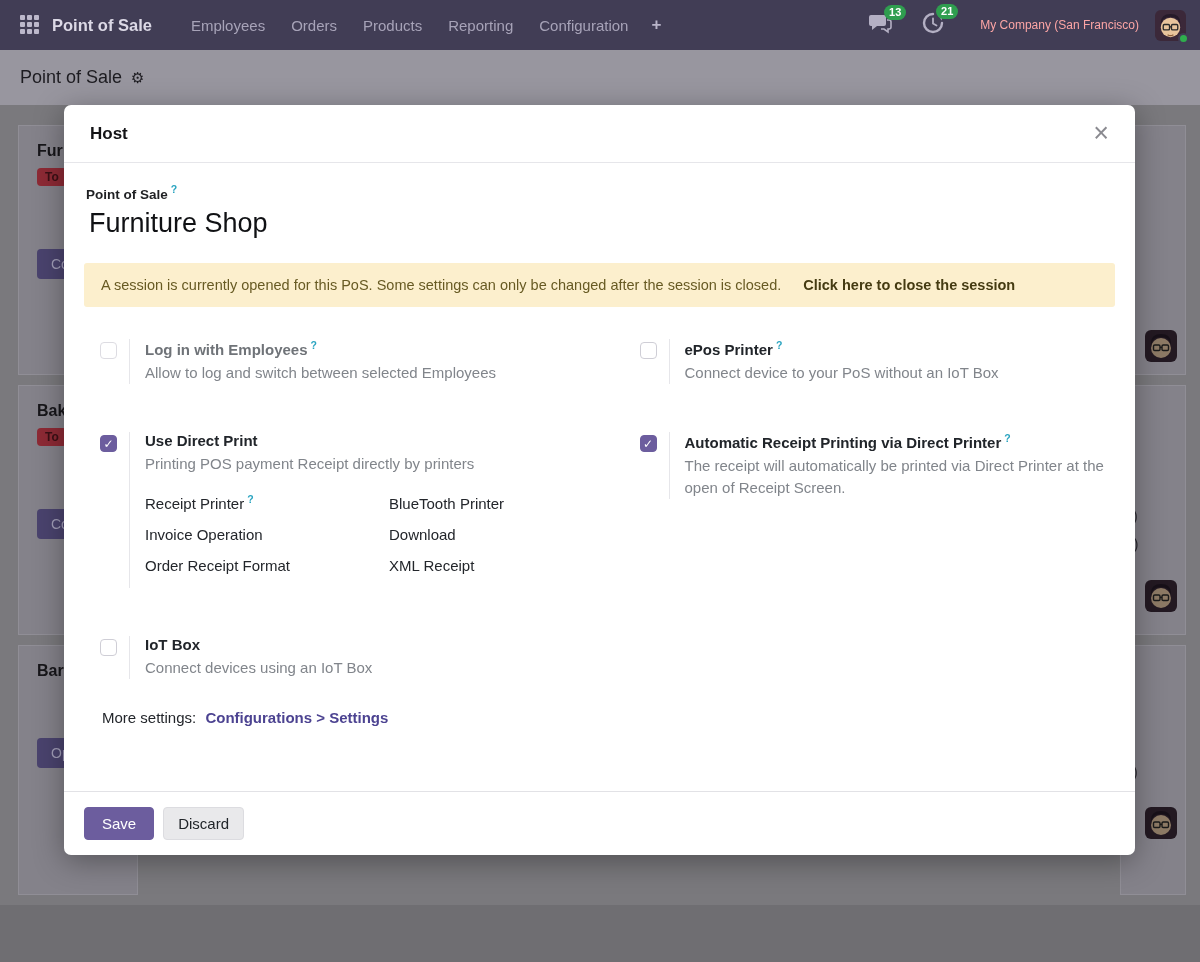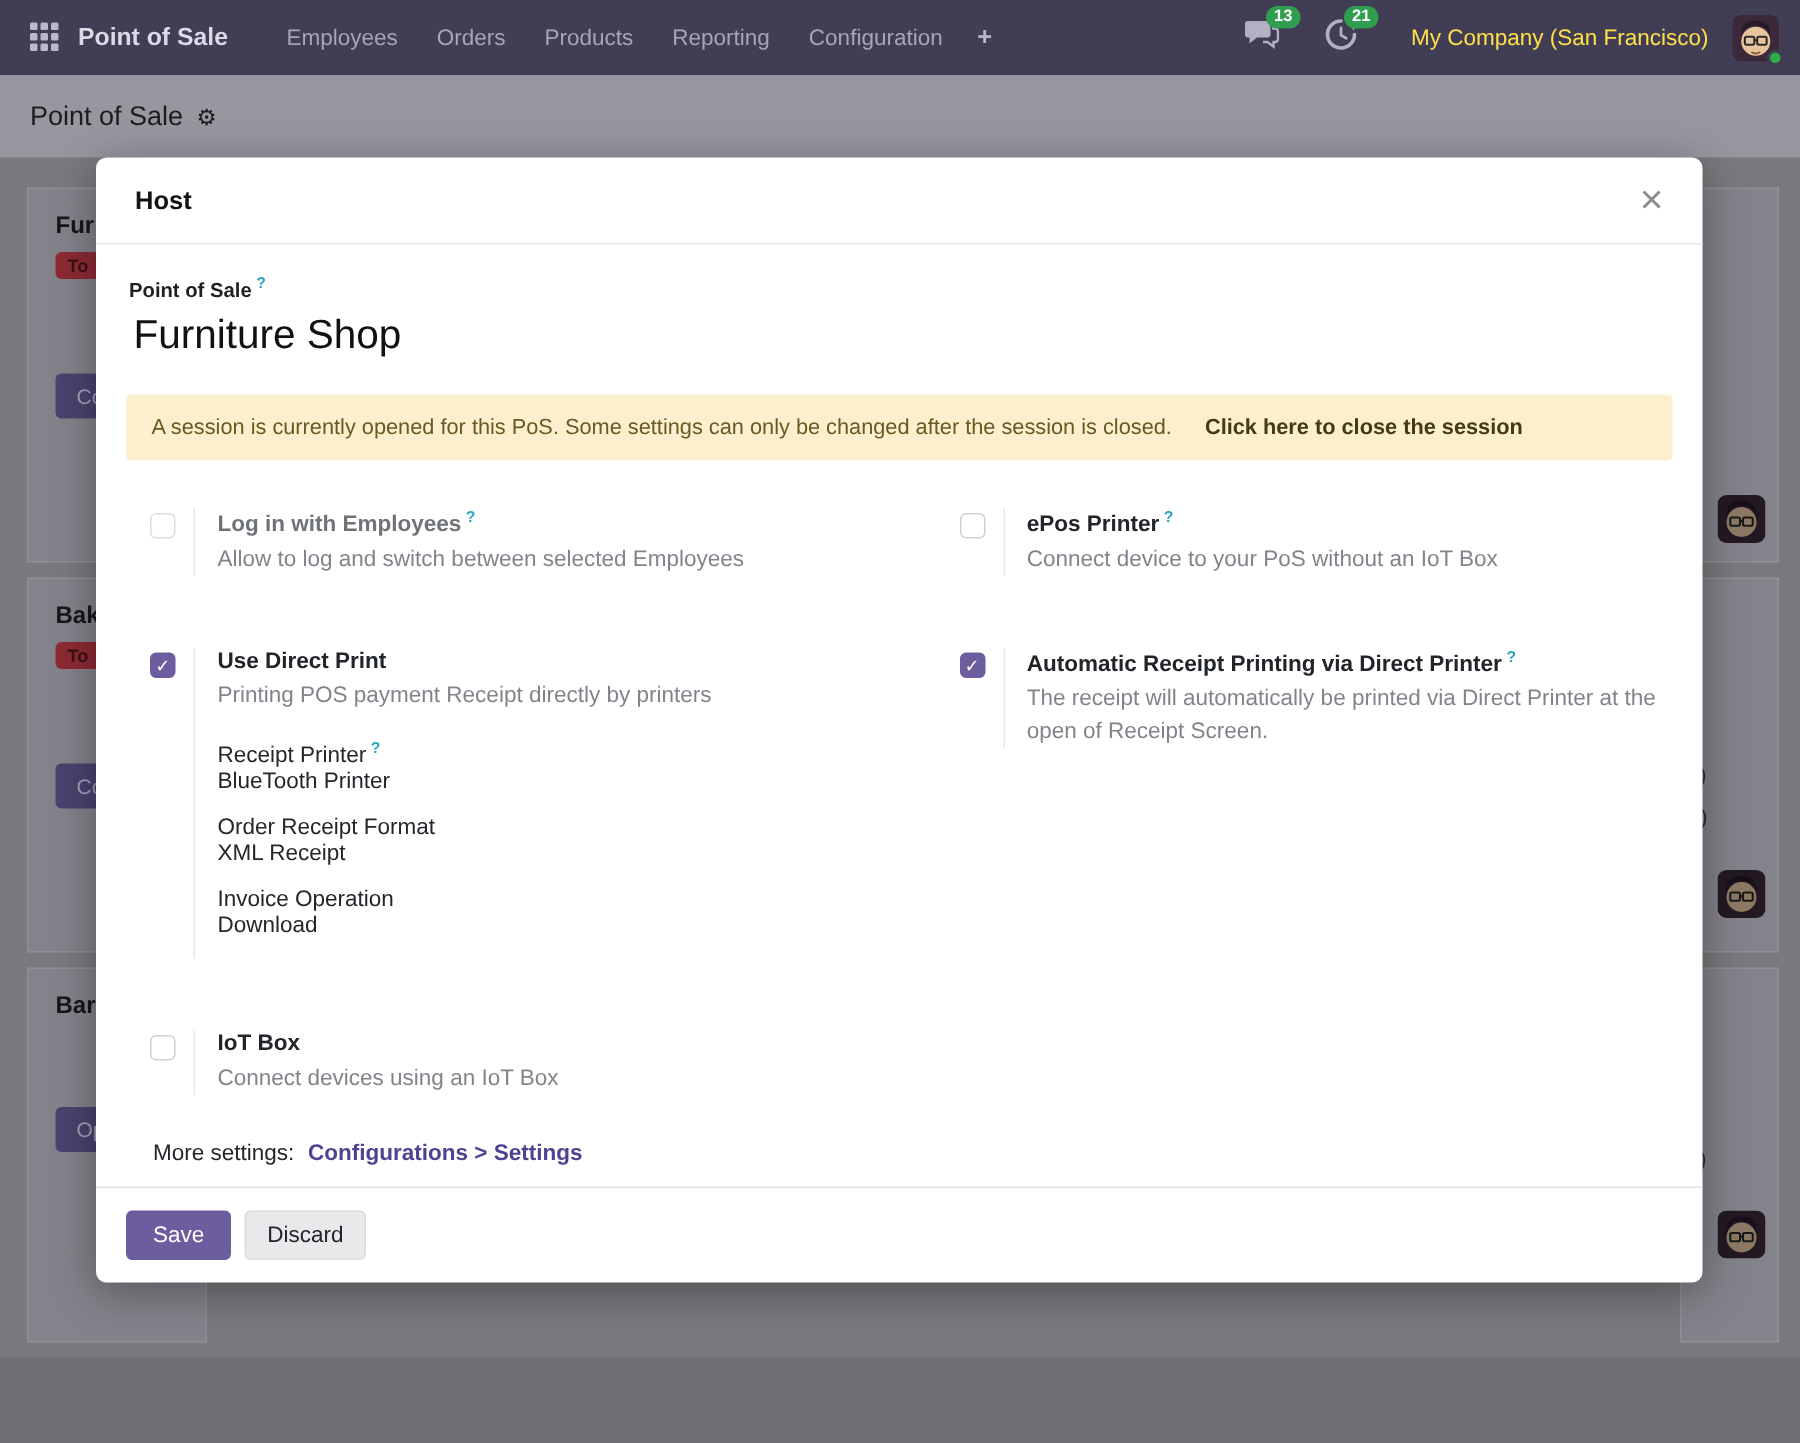--- a/index.html
+++ b/index.html
@@ -18,21 +18,21 @@
   .apps-grid span { background:#bcb8cb; border-radius:1px; }
   .brand { color:#dcd9e6; font-size:16.5px; font-weight:700; margin-right:26px; cursor:pointer; }
   .nav-item { color:#a7a3b8; font-size:15px; margin:0 13px; cursor:pointer; }
   .nav-plus { color:#b9b5c9; font-size:17px; font-weight:700; margin-left:10px; cursor:pointer; }
   .nav-right { margin-left:auto; display:flex; align-items:center; }
   .icon-wrap { position:relative; margin-right:30px; cursor:pointer; }
   .badge {
     position:absolute; top:-8px; right:-14px; background:#2f9e4f; color:#fff;
     font-size:11px; font-weight:700; border-radius:9px; padding:1px 5px; line-height:13px;
   }
-  .company { color:#fde047; font-size:15px; margin:0 16px 0 6px; cursor:pointer; }
+  .company { color:#fca5a5; font-size:12px; margin:0 16px 0 6px; cursor:pointer; }
   .avatar { position:relative; width:31px; height:31px; cursor:pointer; }
   .avatar svg { display:block; }
   .presence { position:absolute; right:-3px; bottom:-3px; width:11px; height:11px; background:#2fae4d; border-radius:50%; border:2px solid #413d55; }
 
   
   .control-panel {
     position:absolute; top:50px; left:0; width:1200px; height:55px;
     background:#98969f; display:flex; align-items:center; z-index:1;
   }
   .cp-title { font-size:18px; font-weight:500; color:#1d1c21; margin-left:20px; }
@@ -116,21 +116,21 @@
   .cb.checked::after {
     content:"✓"; position:absolute; left:2.5px; top:0.5px; color:#fff; font-size:12px; font-weight:700;
   }
   .setting.muted .cb { border-color:#dddce2; }
   .vsep { flex:none; width:1px; background:#e6e6ea; align-self:stretch; margin-right:15px; }
   .s-text { flex:1; min-width:0; }
   .s-title { font-size:15px; font-weight:700; color:#21252a; }
   .setting.muted .s-title { color:#6f7378; font-weight:600; }
   .s-desc { font-size:15px; color:#81858b; margin-top:4px; line-height:1.45; }
   .sub-fields { margin-top:18px; }
-  .field-row { display:flex; align-items:baseline; margin-bottom:14px; font-size:15px;flex-direction:column; }
+  .field-row { display:flex; align-items:baseline; margin-bottom:14px; font-size:15px; }
   .f-label { width:244px; color:#23262b; flex:none; }
   .f-value { color:#23262b; cursor:pointer; }
   .link-rows { margin-top:8px; }
   .link-row { margin-bottom:9px; }
   .ilink { font-size:15px; font-weight:500; color:#4c4391; cursor:pointer; text-decoration:none; }
   .ilink .arr { font-weight:700; margin-right:10px; }
   .more-settings { margin:30px 0 0 18px; font-size:15px; color:#23262b; }
   .more-settings .ilink { font-weight:600; margin-left:5px; }
 
   .modal-footer {
@@ -317,27 +317,27 @@
         <div class="vsep"></div>
         <div class="s-text">
           <div class="s-title">Use Direct Print</div>
           <div class="s-desc">Printing POS payment Receipt directly by printers</div>
           <div class="sub-fields">
             <div class="field-row">
               <span class="f-label"><span>Receipt Printer</span><sup class="help">?</sup></span>
               <span class="f-value">BlueTooth Printer</span>
             </div>
             <div class="field-row">
+              <span class="f-label">Invoice Operation</span>
+              <span class="f-value">Download</span>
+            </div>
+            <div class="field-row">
               <span class="f-label">Order Receipt Format</span>
               <span class="f-value">XML Receipt</span>
             </div>
-            <div class="field-row">
-              <span class="f-label">Invoice Operation</span>
-              <span class="f-value">Download</span>
-            </div>
           </div>
         </div>
       </div>
 
       <div class="setting">
         <div class="cb checked"></div>
         <div class="vsep"></div>
         <div class="s-text">
           <div class="s-title"><span>Automatic Receipt Printing via Direct Printer</span><sup class="help">?</sup></div>
           <div class="s-desc">The receipt will automatically be printed via Direct Printer at the open of Receipt Screen.</div>

